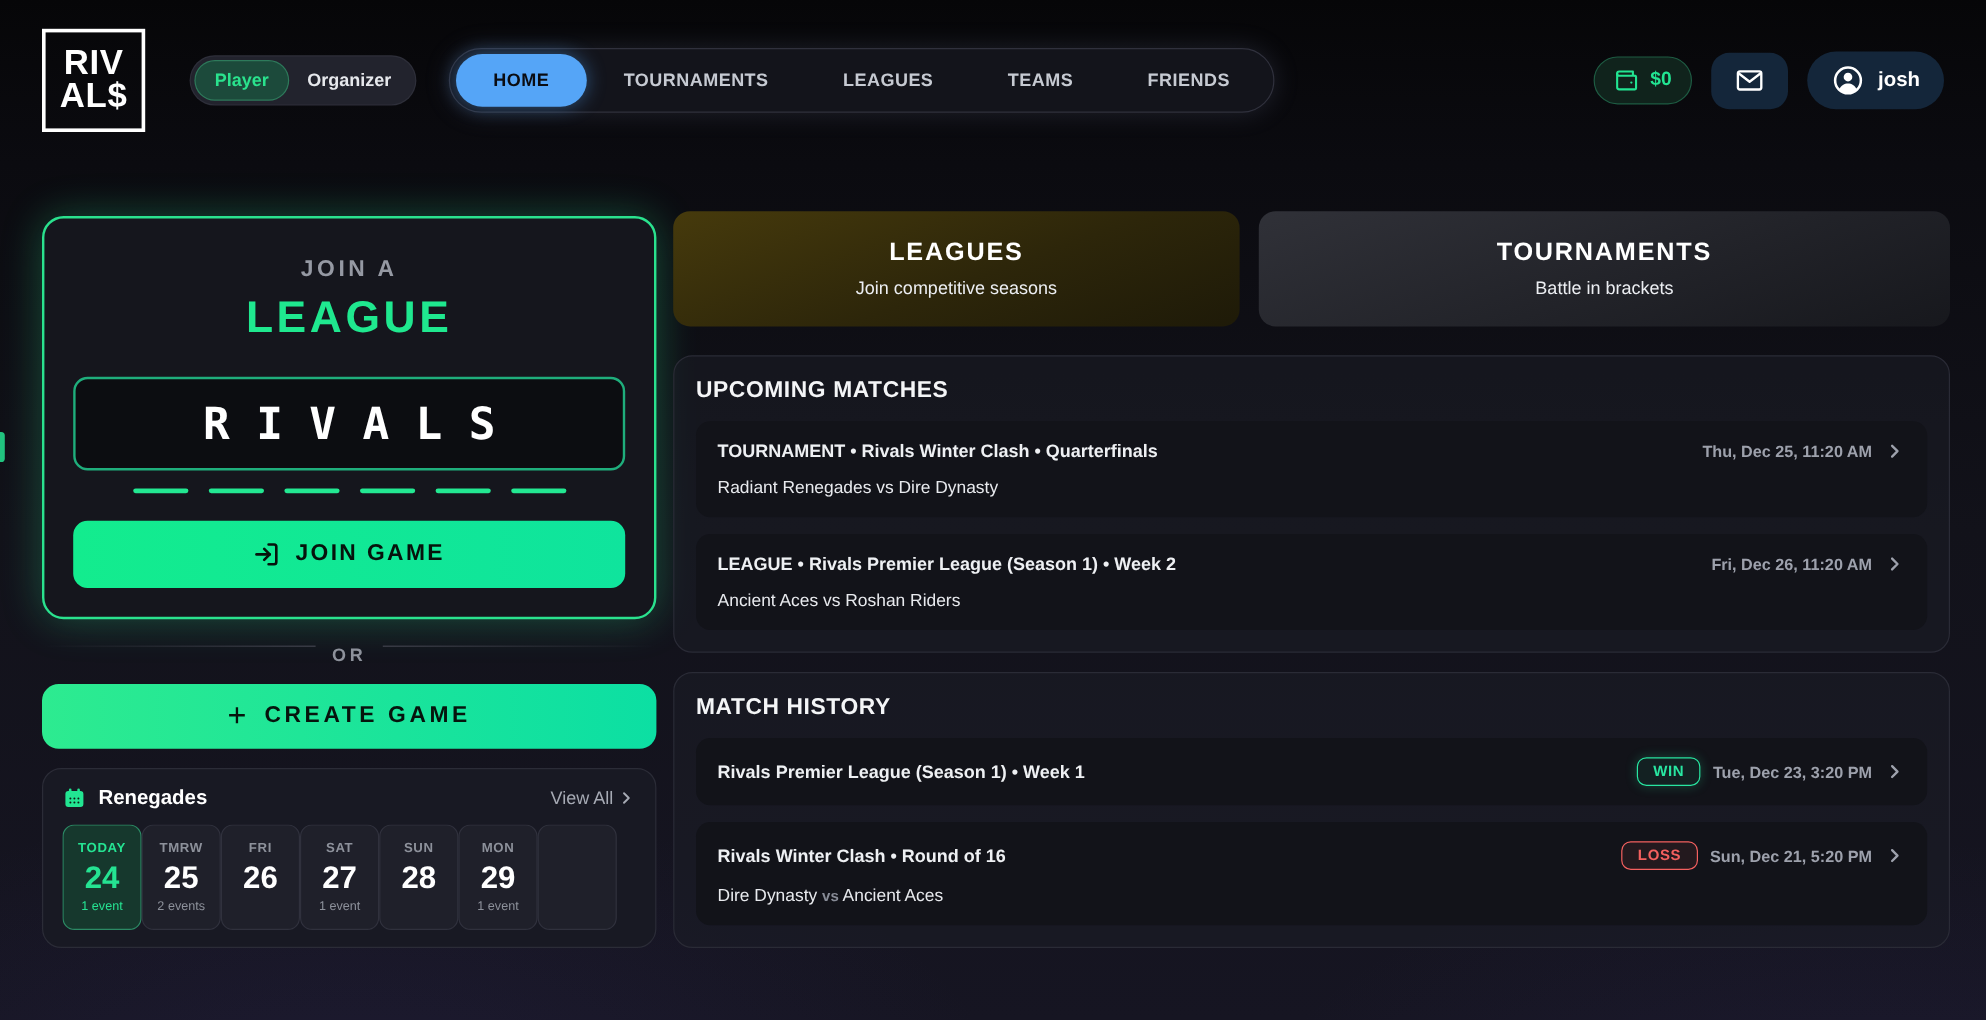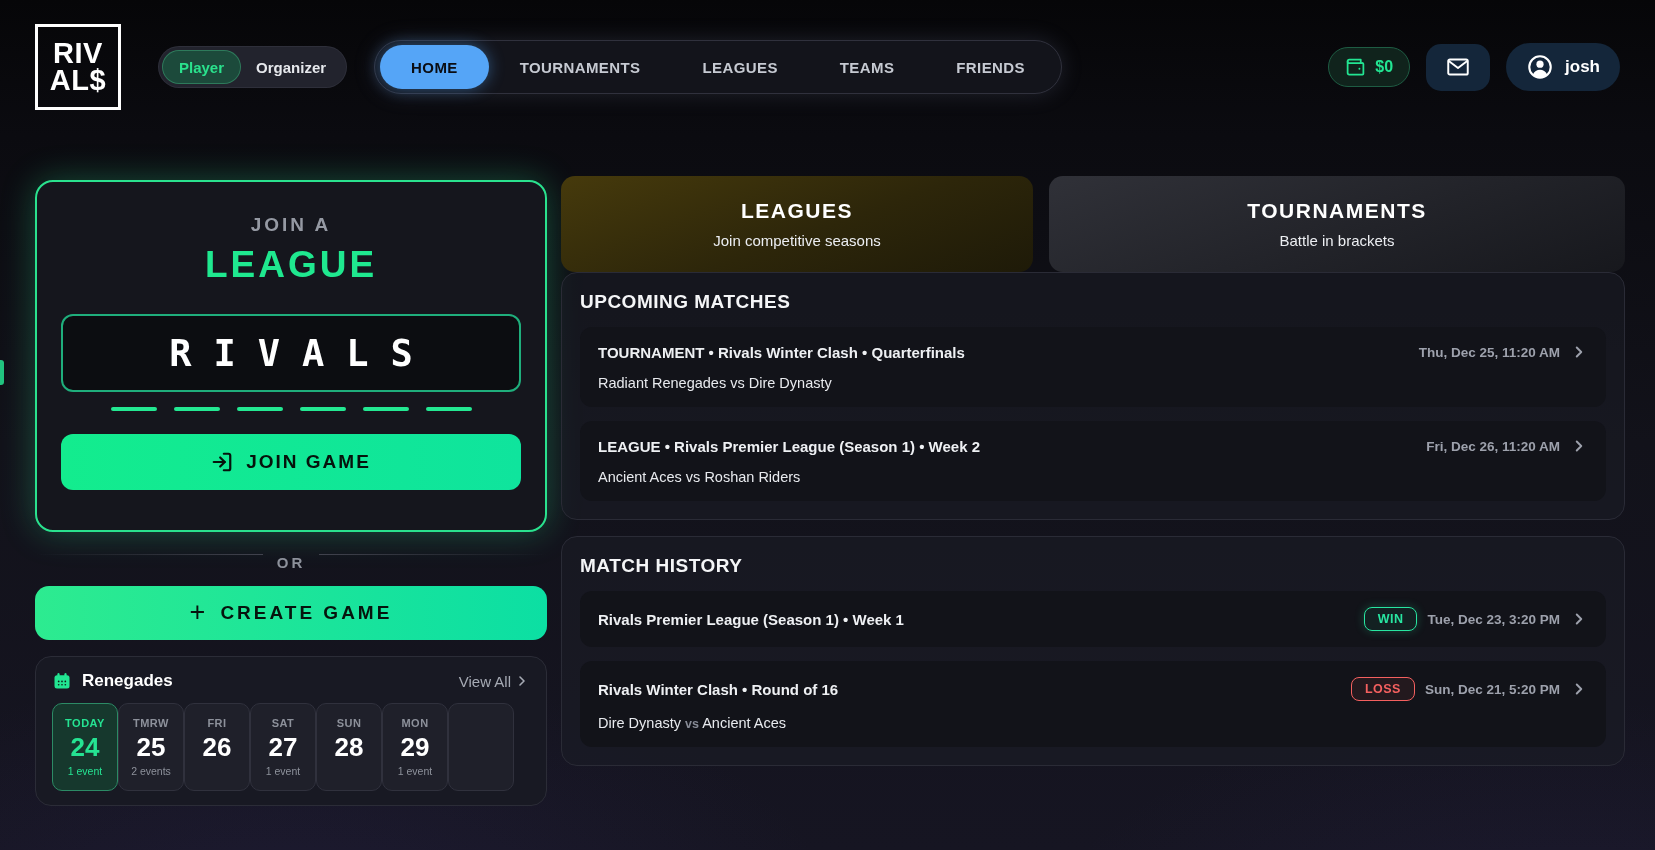--- a/index.html
+++ b/index.html
@@ -51,21 +51,21 @@
   }
   
   .main { display:flex; gap:14px; padding:0 30px 0 35px; margin-top:36px; }
   .left-col { width:512px; flex:none; }
   .right-col { flex:1; min-width:0; }
   .edge-accent { position:absolute; left:0; top:360px; width:4px; height:25px;
     background:#25e392; border-radius:0 3px 3px 0; opacity:.85; }
   
   .join-card {
     margin-top:4px; background:#15161d; border:2px solid #2ae28e; border-radius:18px;
-    padding:32px 24px 40px; box-shadow:0 0 34px rgba(42,226,142,.30);
+    padding:32px 24px 24px; box-shadow:0 0 34px rgba(42,226,142,.30);
   }
   .join-eyebrow { text-align:center; color:#9599a3; font-weight:700; font-size:19px; letter-spacing:3px; }
   .join-title { text-align:center; color:#1fe88f; font-weight:800; font-size:37px; letter-spacing:3px; margin-top:8px; }
   .code-input {
     display:block; width:100%; height:78px; margin-top:28px; background:#0c0d11;
     border:2px solid #1fae7c; border-radius:12px; color:#fff; text-align:center;
     font-family:"DejaVu Sans Mono","Liberation Mono",monospace; font-size:37px; font-weight:700;
     letter-spacing:22px; text-indent:22px; outline:none;
   }
   .code-dashes { margin-top:15px; display:flex; justify-content:center; gap:17px; }
@@ -103,21 +103,21 @@
   .day.today .d-label, .day.today .d-num, .day.today .d-events { color:#25e392; }
   
   .banners { display:flex; gap:16px; }
   .banner { height:96px; border-radius:14px; display:flex; flex-direction:column; align-items:center;
     justify-content:center; gap:9px; cursor:pointer; }
   .banner.leagues { flex:0 0 472px; background:linear-gradient(160deg,#463a0c 0%,#2d260a 55%,#1e1a08 100%); }
   .banner.tournaments { flex:1; background:linear-gradient(160deg,#303138 0%,#222329 55%,#17181d 100%); }
   .banner-title { color:#fff; font-weight:800; font-size:21px; letter-spacing:1.5px; }
   .banner-sub { color:#eceef2; font-size:15px; }
   
-  .section { background:rgba(28,29,38,.55); border:1px solid #2a2b36;
+  .section { margin-top:24px; background:rgba(28,29,38,.55); border:1px solid #2a2b36;
     border-radius:16px; padding:18px; }
   .section.history { margin-top:16px; }
   .section-title { color:#f4f5f7; font-weight:800; font-size:19px; letter-spacing:.5px; }
   .match-row { margin-top:14px; background:#121319; border-radius:12px; padding:16px 18px; cursor:pointer; }
   .row-top { display:flex; align-items:center; }
   .match-label { font-weight:700; font-size:15px; color:#eef0f3; }
   .row-right { margin-left:auto; display:flex; align-items:center; gap:10px; }
   .match-date { color:#9da1ac; font-weight:700; font-size:13.5px; }
   .row-teams { margin-top:14px; font-size:14.5px; color:#e8eaee; }
   .vs-dim { color:#878b96; font-weight:700; font-size:12.5px; }

